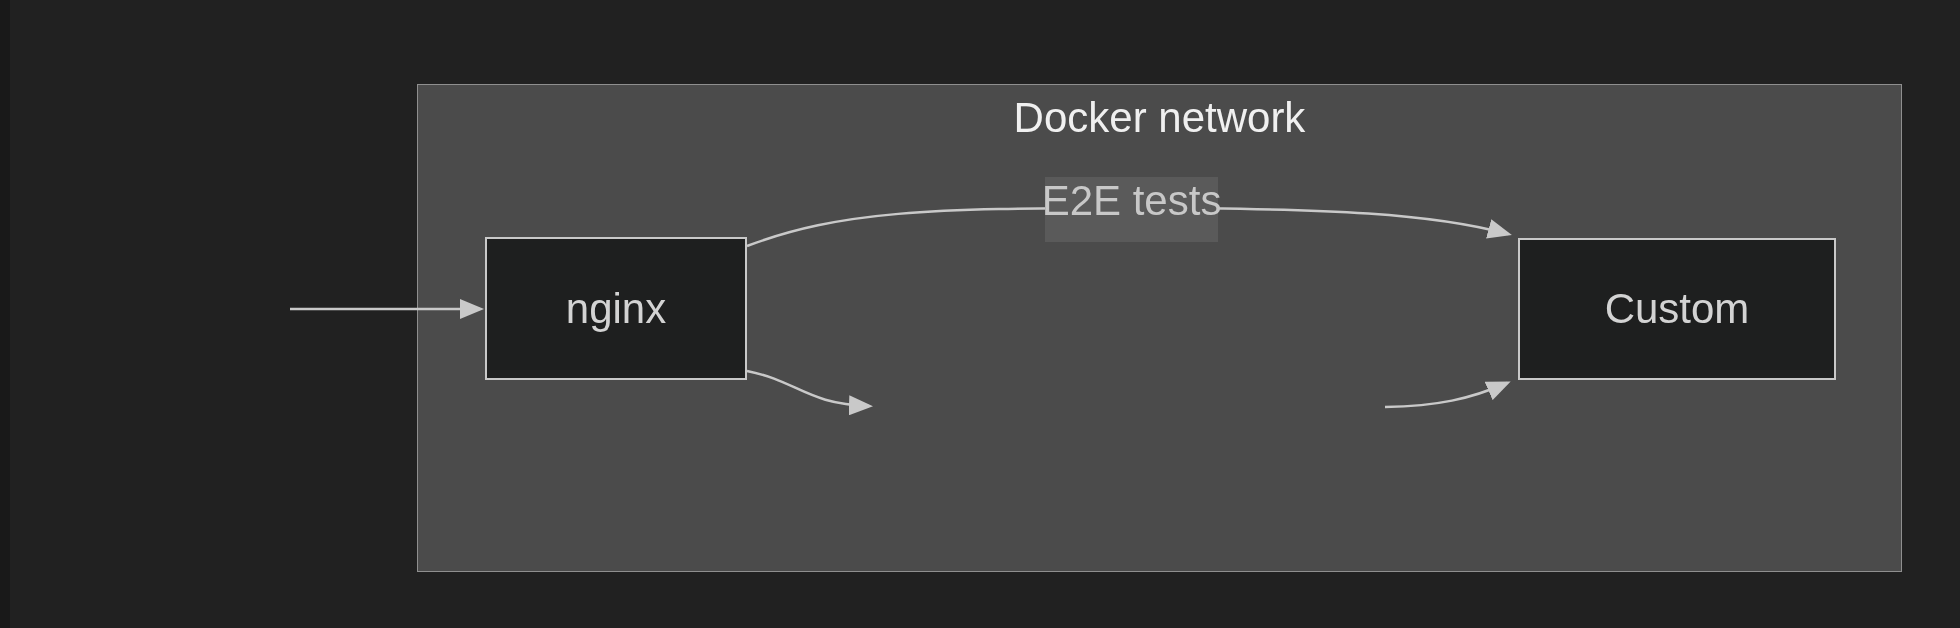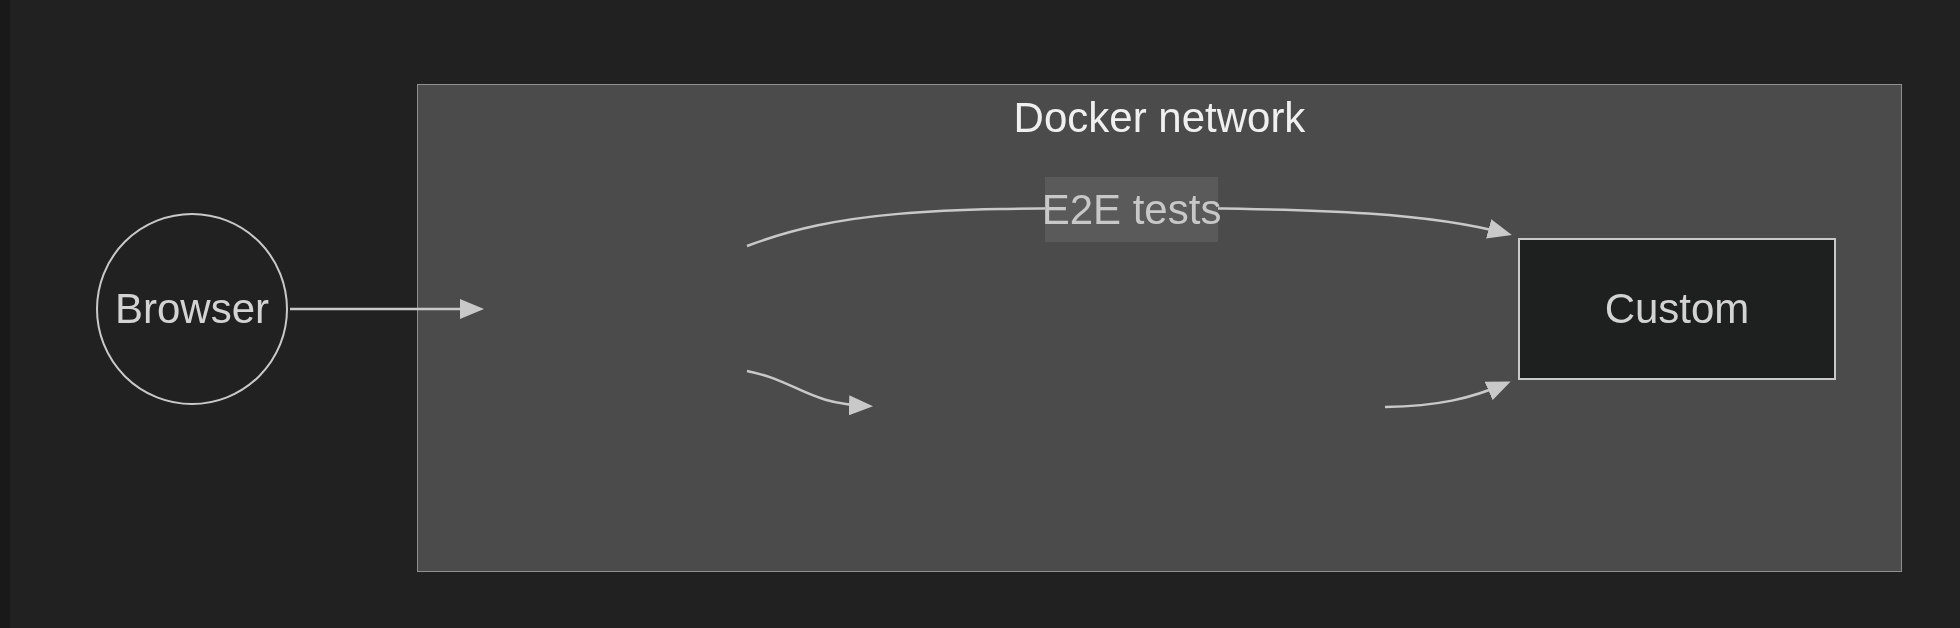--- a/index.html
+++ b/index.html
@@ -73,21 +73,21 @@
     background: var(--background);
   }
   .node.nginx  { left: 485px;  top: 237px; width: 262px; height: 143px; }
   .node.vite   { left: 877px;  top: 334px; width: 508px; height: 143px; }
   .node.backend{ left: 1518px; top: 238px; width: 318px; height: 142px; }
   .edge-label {
     position: absolute;
     left: 1045px; top: 177px;
     width: 173px; height: 65px;
     display: flex;
-    align-items: center;
+    align-items: flex-start;
     justify-content: center;
     background: var(--edge-label-bg);
     color: var(--edge-label-text);
     font-size: 42px;
     white-space: nowrap;
   }
 </style>
 </head>
 <body>
 
@@ -104,24 +104,24 @@
       </marker>
     </defs>
     <path d="M 290 309 L 480 309" fill="none" stroke="var(--edge)" stroke-width="2.5" marker-end="url(#arrow)"></path>
     <path d="M 747 246 C 840 211, 930 208, 1130 208 C 1335 208, 1434 214, 1508 234" fill="none" stroke="var(--edge)" stroke-width="2.5" marker-end="url(#arrow)"></path>
     <path d="M 747 371 C 798 381, 806 404, 869 406" fill="none" stroke="var(--edge)" stroke-width="2.5" marker-end="url(#arrow)"></path>
     <path d="M 1385 407 C 1438 406, 1470 399, 1507 383" fill="none" stroke="var(--edge)" stroke-width="2.5" marker-end="url(#arrow)"></path>
   </svg>
 
   <div class="cluster-title">Docker network</div>
 
-  <div class="node circle">
-    <span>Browser</span>
+
+  <div class="node nginx">
+    <span>nginx</span>
   </div>
-
 
 
   <div class="node backend">
     <span>Custom</span>
   </div>
 
   <div class="edge-label">
     <span>E2E tests</span>
   </div>
 

